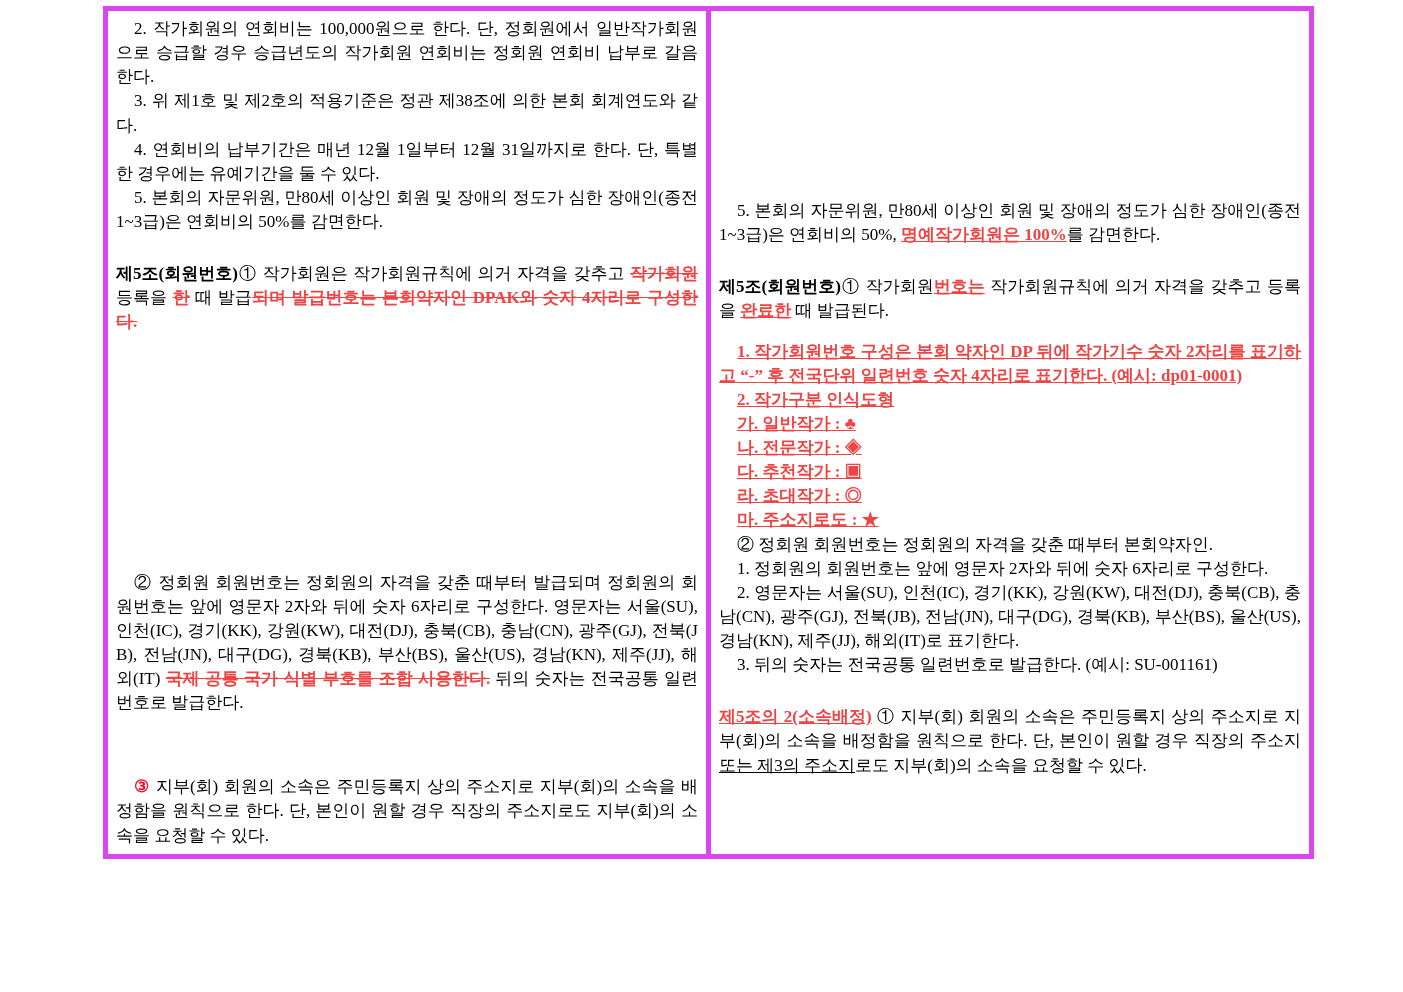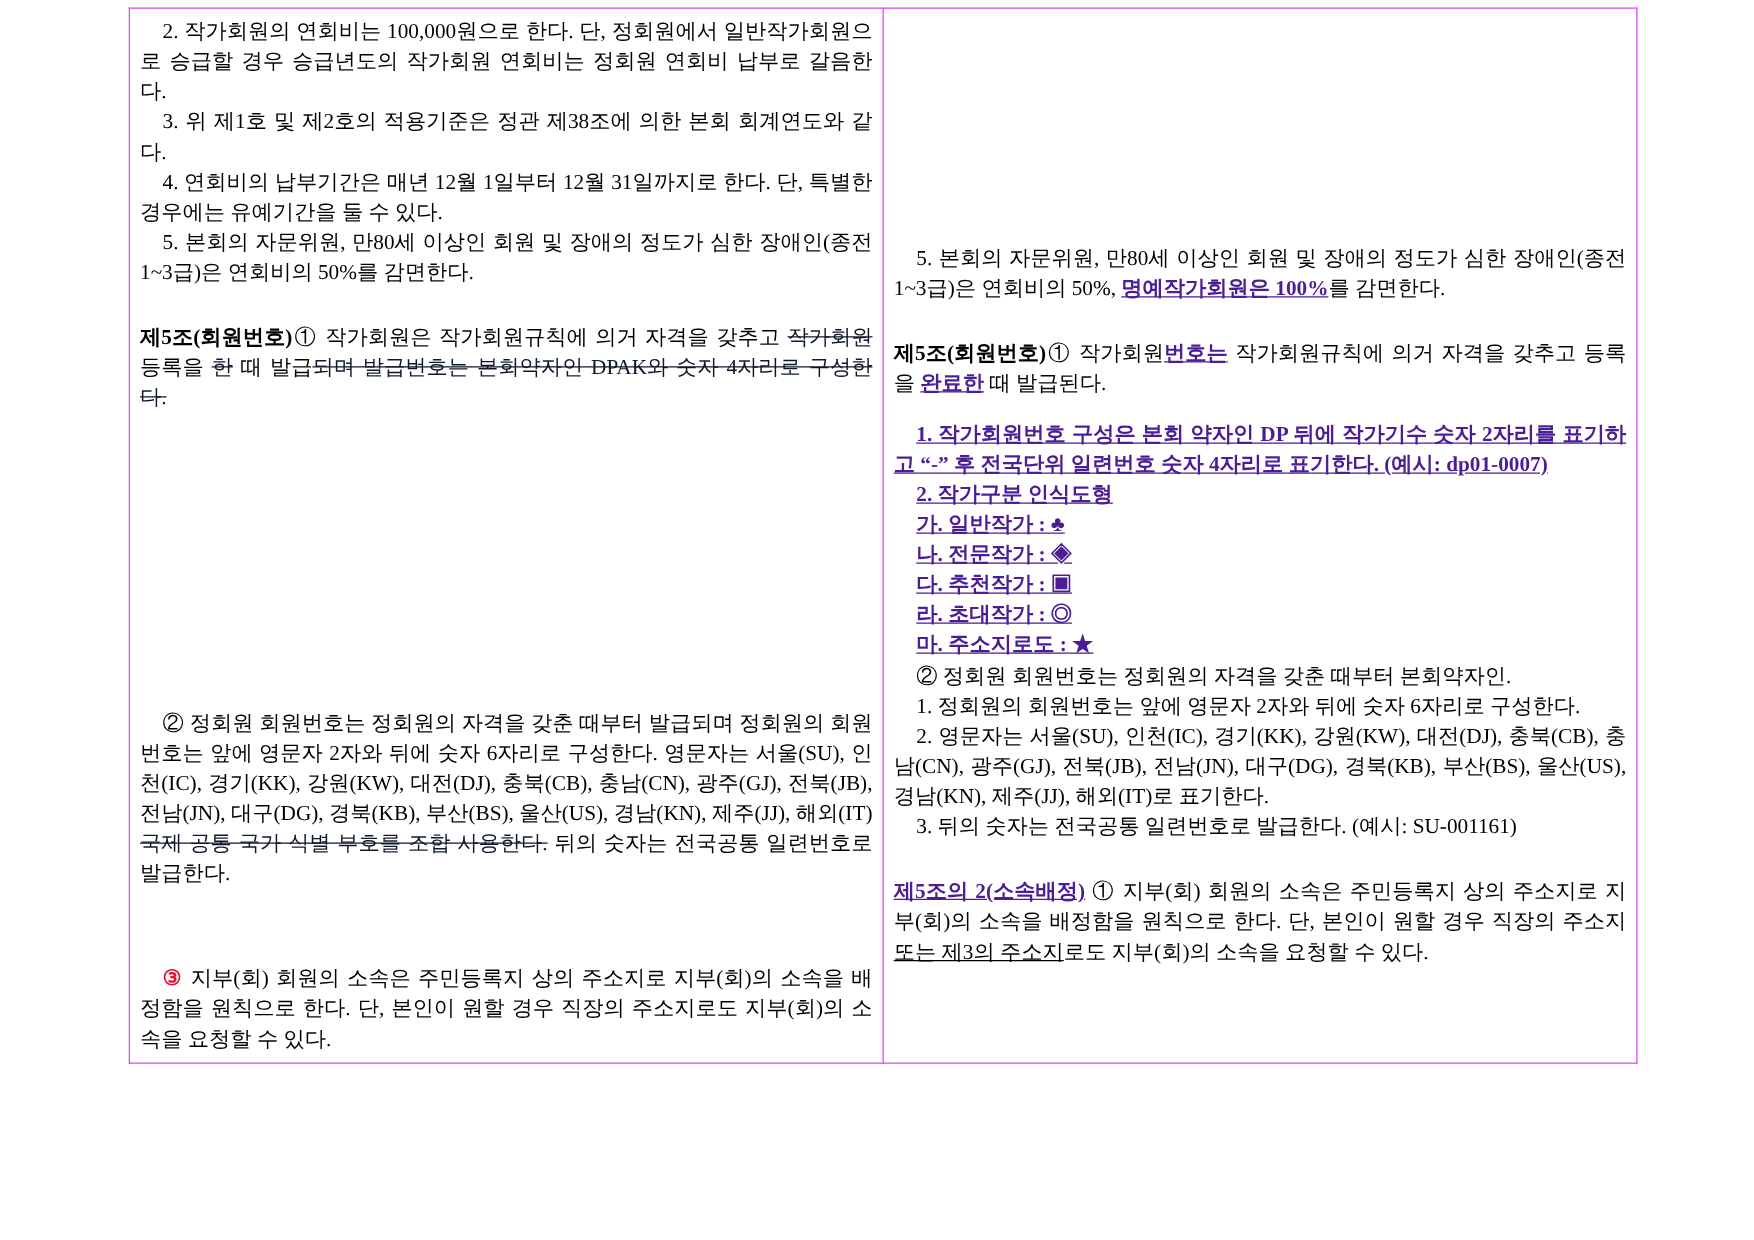--- a/index.html
+++ b/index.html
@@ -21,21 +21,21 @@
   }
   table.doc {
     position: absolute;
     left: 103px;
     top: 6px;
     width: 1206px;
     border-collapse: collapse;
     table-layout: fixed;
   }
   table.doc td {
-    border: 1px solid #d946ef;
+    border: 5px solid #d946ef;
     vertical-align: top;
     padding: 6px 8px 6px 8px;
   }
   col.left { width: 603px; }
   col.right { width: 603px; }
 
   p {
     margin: 0;
     font-size: 17px;
     line-height: 1.42;
@@ -43,22 +43,22 @@
     text-justify: inter-word;
     word-break: break-all;
   }
   .ind1 { text-indent: 18px; }
   .ind0 { text-indent: 0; }
   .gap-md { height: 16px; }
   .gap-lg { height: 28px; }
 
   b, .bold { font-weight: bold; }
   .bold-u { font-weight: normal; text-decoration: underline; }
-  .blue-bold-u { color: #4c1d95; font-weight: bold; text-decoration: underline; }
-  .red-bold-strike { color: #0f172a; font-weight: normal; text-decoration: line-through; }
+  .blue-bold-u { color: #ef4444; font-weight: bold; text-decoration: underline; }
+  .red-bold-strike { color: #ef4444; font-weight: bold; text-decoration: line-through; }
   .circ {
     color: #e8112d;
     font-size: 17px;
   }
   .cellinner { min-height: 10px; }
 </style>
 </head>
 <body>
 
 <div class="page">
@@ -96,21 +96,21 @@
             <div style="height:182px"></div>
 
             <p class="ind1"><span>5. 본회의 자문위원, 만80세 이상인 회원 및 장애의 정도가 심한 장애인(종전 1~3급)은 연회비의 50%,</span> <span class="blue-bold-u">명예작가회원은 100%</span><span>를 감면한다.</span></p>
 
             <div class="gap-lg"></div>
 
             <p class="ind0"><b>제5조(회원번호)</b><span>① 작가회원</span><span class="blue-bold-u">번호는</span> <span>작가회원규칙에 의거 자격을 갖추고 등록을</span> <span class="blue-bold-u">완료한</span> <span>때 발급된다.</span></p>
 
             <div class="gap-md"></div>
 
-            <p class="ind1 blue-bold-u">1. 작가회원번호 구성은 본회 약자인 DP 뒤에 작가기수 숫자 2자리를 표기하고 “-” 후 전국단위 일련번호 숫자 4자리로 표기한다. (예시: dp01-0007)</p>
+            <p class="ind1 blue-bold-u">1. 작가회원번호 구성은 본회 약자인 DP 뒤에 작가기수 숫자 2자리를 표기하고 “-” 후 전국단위 일련번호 숫자 4자리로 표기한다. (예시: dp01-0001)</p>
             <p class="ind1 blue-bold-u">2. 작가구분 인식도형</p>
             <p class="ind1 blue-bold-u">가. 일반작가 : ♣</p>
             <p class="ind1 blue-bold-u">나. 전문작가 : ◈</p>
             <p class="ind1 blue-bold-u">다. 추천작가 : ▣</p>
             <p class="ind1 blue-bold-u">라. 초대작가 : ◎</p>
             <p class="ind1 blue-bold-u">마. 주소지로도 : ★</p>
 
             <p class="ind1">② 정회원 회원번호는 정회원의 자격을 갖춘 때부터 본회약자인.</p>
             <p class="ind1">1. 정회원의 회원번호는 앞에 영문자 2자와 뒤에 숫자 6자리로 구성한다.</p>
             <p class="ind1">2. 영문자는 서울(SU), 인천(IC), 경기(KK), 강원(KW), 대전(DJ), 충북(CB), 충남(CN), 광주(GJ), 전북(JB), 전남(JN), 대구(DG), 경북(KB), 부산(BS), 울산(US), 경남(KN), 제주(JJ), 해외(IT)로 표기한다.</p>

